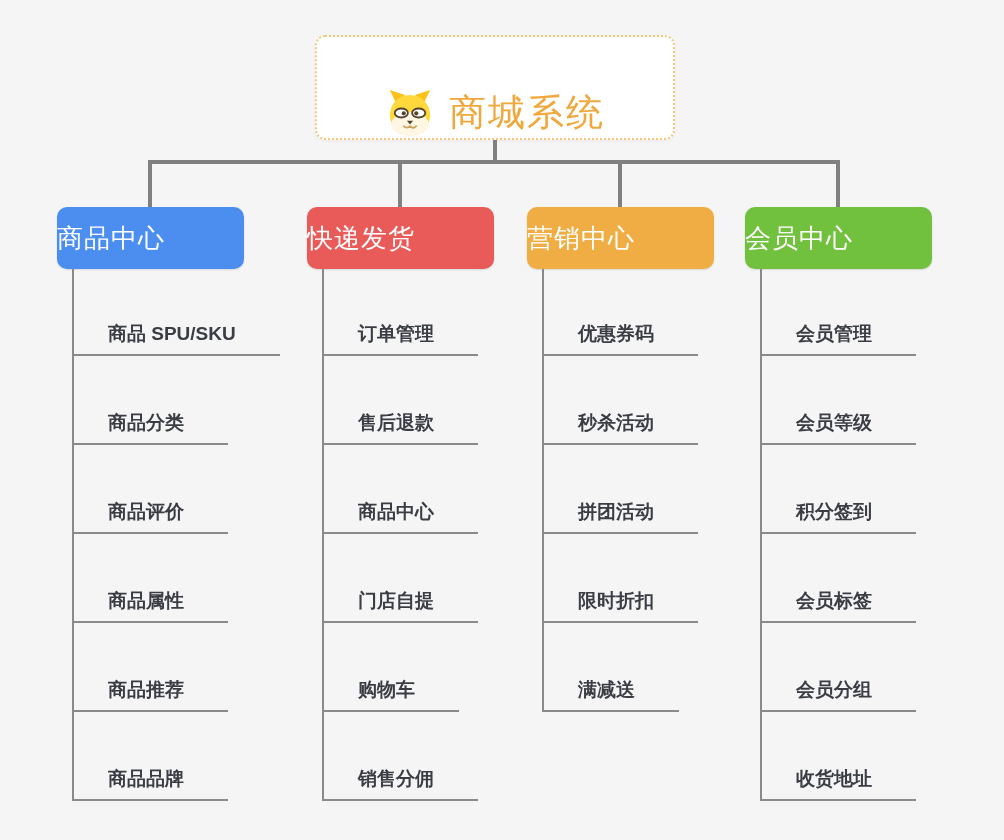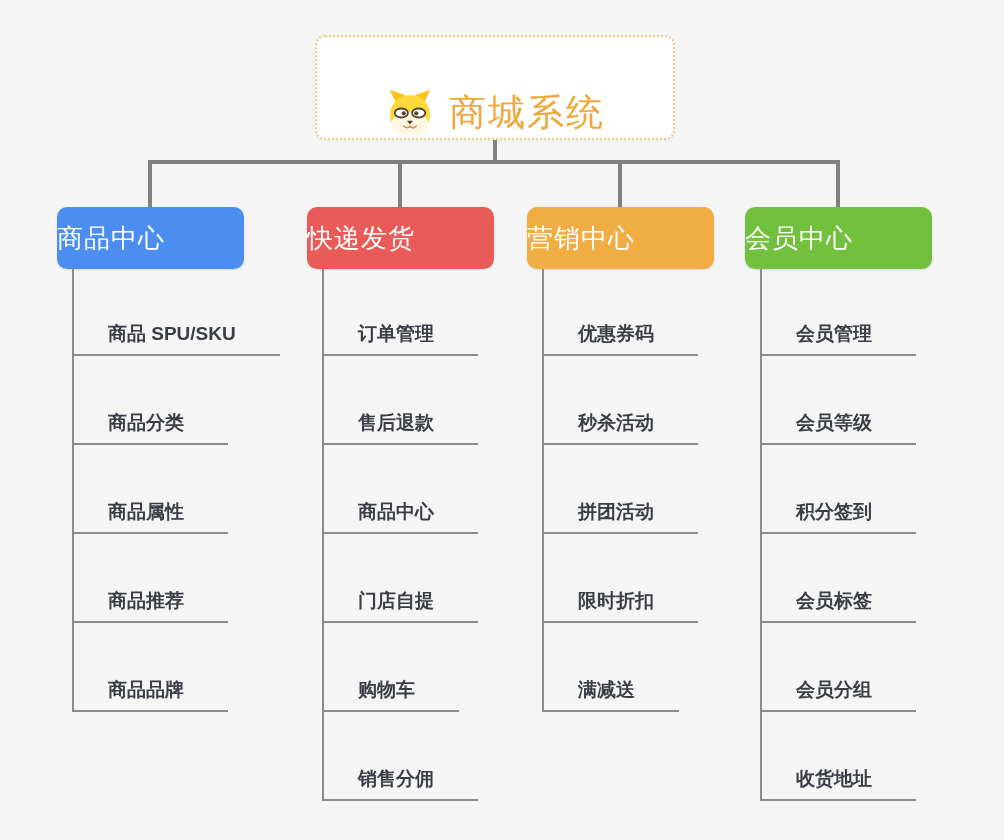--- a/index.html
+++ b/index.html
@@ -103,20 +103,23 @@
       <span>商品中心</span>
     </div>
     <div class="children">
       <div class="child-item">
           <span class="child-node">商品 SPU/SKU</span>
         </div>
       <div class="child-item">
           <span class="child-node">商品分类</span>
         </div>
       <div class="child-item">
+          <span class="child-node">商品评价</span>
+        </div>
+      <div class="child-item">
           <span class="child-node">商品属性</span>
         </div>
       <div class="child-item">
           <span class="child-node">商品推荐</span>
         </div>
       <div class="child-item">
           <span class="child-node">商品品牌</span>
         </div>
     </div>
   </div>

